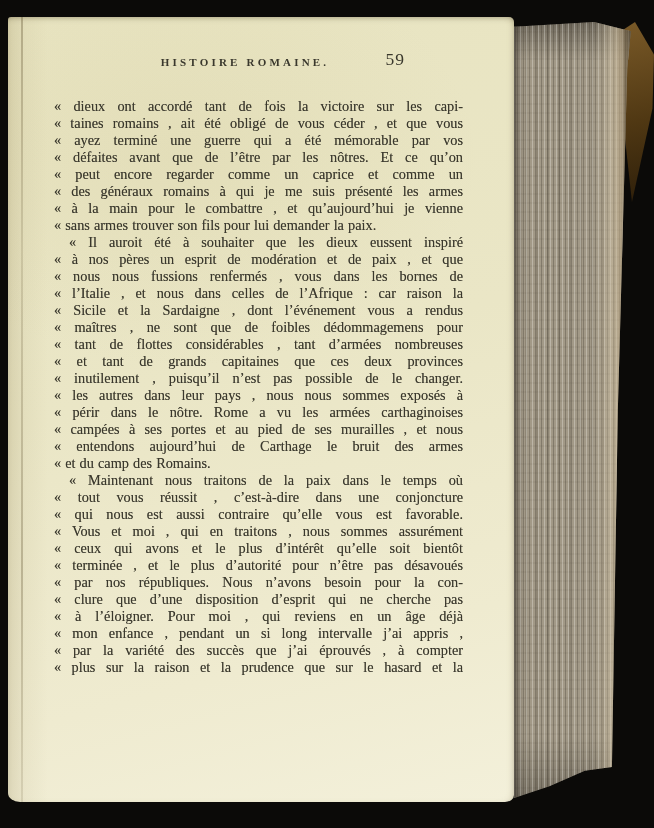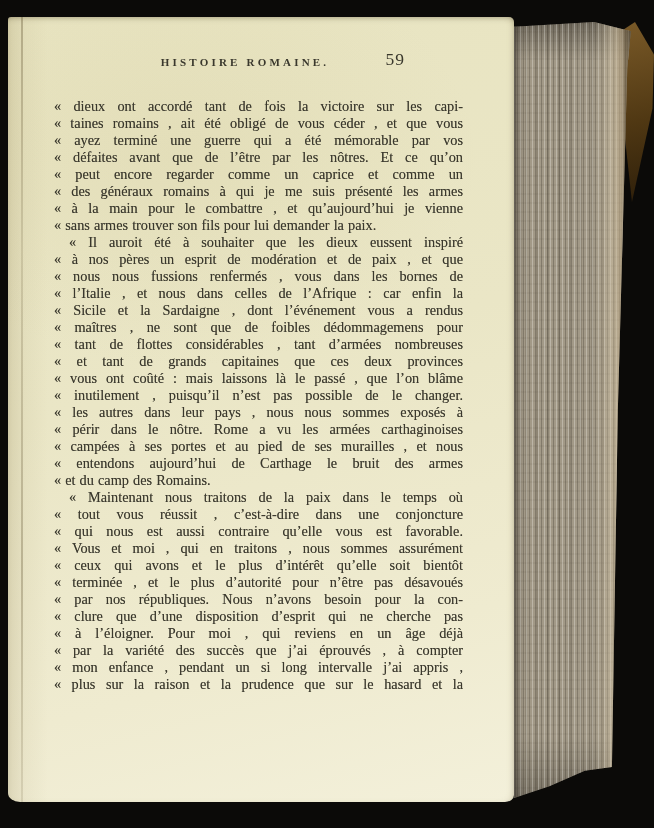--- a/index.html
+++ b/index.html
@@ -102,40 +102,39 @@
         <div class="tl">« taines romains , ait été obligé de vous céder , et que vous</div>
         <div class="tl">« ayez terminé une guerre qui a été mémorable par vos</div>
         <div class="tl">« défaites avant que de l’être par les nôtres. Et ce qu’on</div>
         <div class="tl">« peut encore regarder comme un caprice et comme un</div>
         <div class="tl">« des généraux romains à qui je me suis présenté les armes</div>
         <div class="tl">« à la main pour le combattre , et qu’aujourd’hui je vienne</div>
         <div class="tl np">« sans armes trouver son fils pour lui demander la paix.</div>
         <div class="tl ind">« Il auroit été à souhaiter que les dieux eussent inspiré</div>
         <div class="tl">« à nos pères un esprit de modération et de paix , et que</div>
         <div class="tl">« nous nous fussions renfermés , vous dans les bornes de</div>
-        <div class="tl">« l’Italie , et nous dans celles de l’Afrique : car enfin la</div>
+        <div class="tl">« l’Italie , et nous dans celles de l’Afrique : car raison la</div>
         <div class="tl">« Sicile et la Sardaigne , dont l’événement vous a rendus</div>
         <div class="tl">« maîtres , ne sont que de foibles dédommagemens pour</div>
         <div class="tl">« tant de flottes considérables , tant d’armées nombreuses</div>
         <div class="tl">« et tant de grands capitaines que ces deux provinces</div>
-        <div class="tl">« vous ont coûté : mais laissons là le passé , que l’on blâme</div>
         <div class="tl">« inutilement , puisqu’il n’est pas possible de le changer.</div>
         <div class="tl">« les autres dans leur pays , nous nous sommes exposés à</div>
         <div class="tl">« périr dans le nôtre. Rome a vu les armées carthaginoises</div>
         <div class="tl">« campées à ses portes et au pied de ses murailles , et nous</div>
         <div class="tl">« entendons aujourd’hui de Carthage le bruit des armes</div>
         <div class="tl np">« et du camp des Romains.</div>
         <div class="tl ind">« Maintenant nous traitons de la paix dans le temps où</div>
         <div class="tl">« tout vous réussit , c’est-à-dire dans une conjoncture</div>
         <div class="tl">« qui nous est aussi contraire qu’elle vous est favorable.</div>
         <div class="tl">« Vous et moi , qui en traitons , nous sommes assurément</div>
         <div class="tl">« ceux qui avons et le plus d’intérêt qu’elle soit bientôt</div>
         <div class="tl">« terminée , et le plus d’autorité pour n’être pas désavoués</div>
         <div class="tl">« par nos républiques. Nous n’avons besoin pour la con-</div>
         <div class="tl">« clure que d’une disposition d’esprit qui ne cherche pas</div>
         <div class="tl">« à l’éloigner. Pour moi , qui reviens en un âge déjà</div>
+        <div class="tl">« mon enfance , pendant un si long intervalle j’ai appris ,</div>
         <div class="tl">« par la variété des succès que j’ai éprouvés , à compter</div>
-        <div class="tl">« mon enfance , pendant un si long intervalle j’ai appris ,</div>
         <div class="tl">« plus sur la raison et la prudence que sur le hasard et la</div>
       </div>
   </div>
 
 </div>
 
 </body></html>

